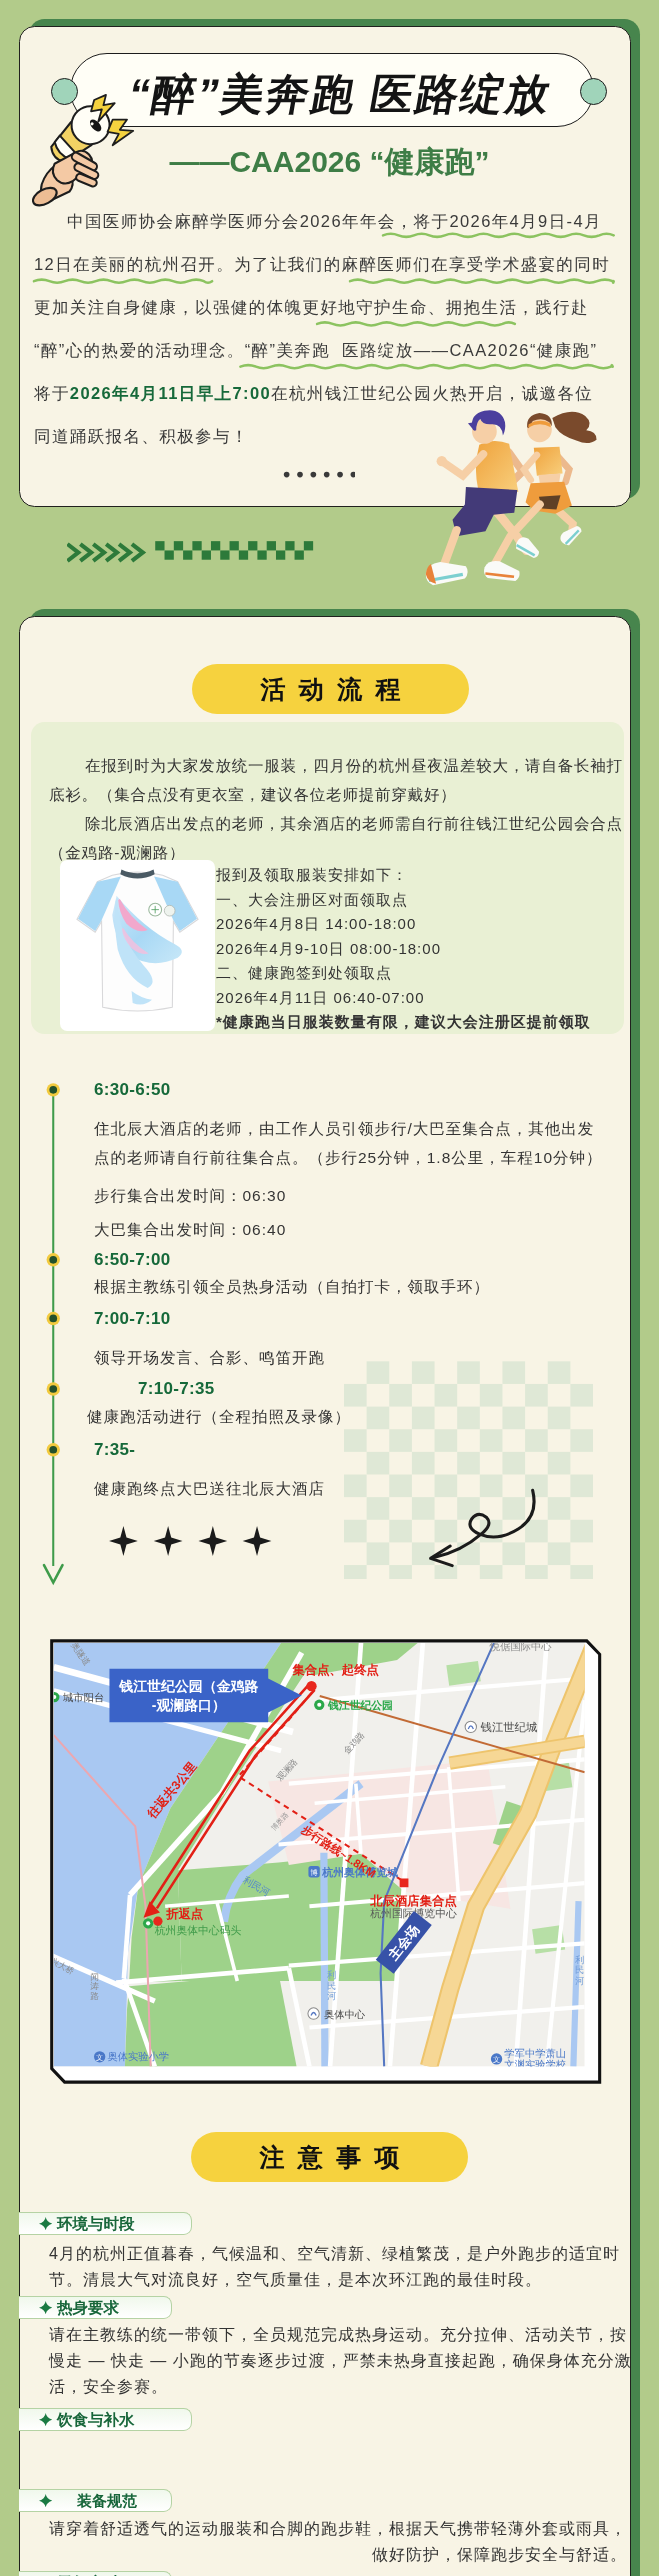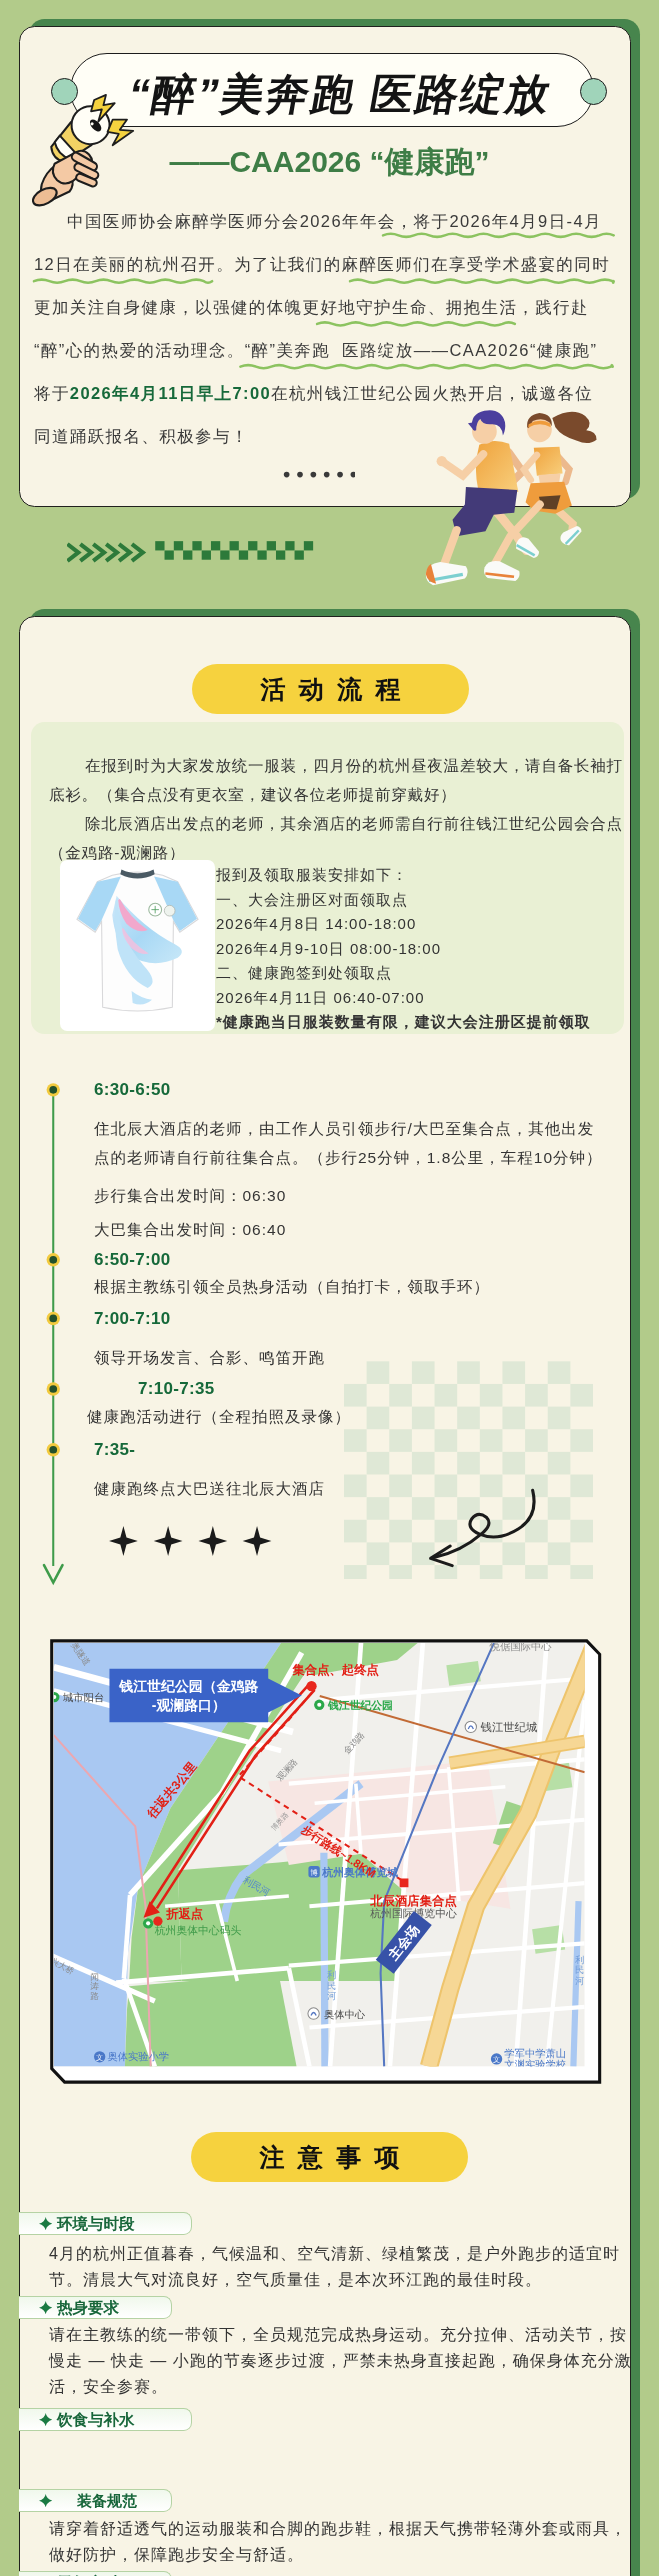--- a/index.html
+++ b/index.html
@@ -518,20 +518,20 @@
     </div>
 
 
 <div class="abs" style="left:19px;top:2489px;width:152px;height:20.6px;background:linear-gradient(180deg,#f0f8ec,#ffffff);border:1px solid #b5d3a4;border-left:none;border-radius:0 8.2px 8.2px 0;">
       <svg width="13.4" height="13.4" viewBox="0 0 24 24" style="position:absolute;left:19.6px;top:4.1px;">
         <path d="M12,0 Q13.5,9 24,12 Q13.5,15 12,24 Q10.5,15 0,12 Q10.5,9 12,0 Z" fill="#1a7a42"></path>
       </svg>
       <span style="position:absolute;left:38px;top:1px;font-size:15px;font-weight:bold;color:#17663a;line-height:20.6px;white-space:nowrap;margin-left:20px;">装备规范</span>
     </div>
 
-<div class="abs" style="left:49px;top:2516px;font-size:16px;line-height:26px;color:#333;letter-spacing:1px;white-space:nowrap;">请穿着舒适透气的运动服装和合脚的跑步鞋，根据天气携带轻薄外套或雨具，<br>做好防护，保障跑步安全与舒适。</div>
+<div class="abs" style="left:49px;top:2516px;font-size:16px;line-height:26px;color:#333;letter-spacing:1px;white-space:nowrap;text-align:right;">请穿着舒适透气的运动服装和合脚的跑步鞋，根据天气携带轻薄外套或雨具，<br>做好防护，保障跑步安全与舒适。</div>
 
 <div class="abs" style="left:19px;top:2571px;width:152px;height:20.6px;background:linear-gradient(180deg,#f0f8ec,#ffffff);border:1px solid #b5d3a4;border-left:none;border-radius:0 8.2px 8.2px 0;">
       <span style="position:absolute;left:38px;top:1px;font-size:15.5px;font-weight:bold;color:#17663a;line-height:20.6px;white-space:nowrap;">天气应对</span>
     </div>
 
 </div>
 
 
 </body></html>

